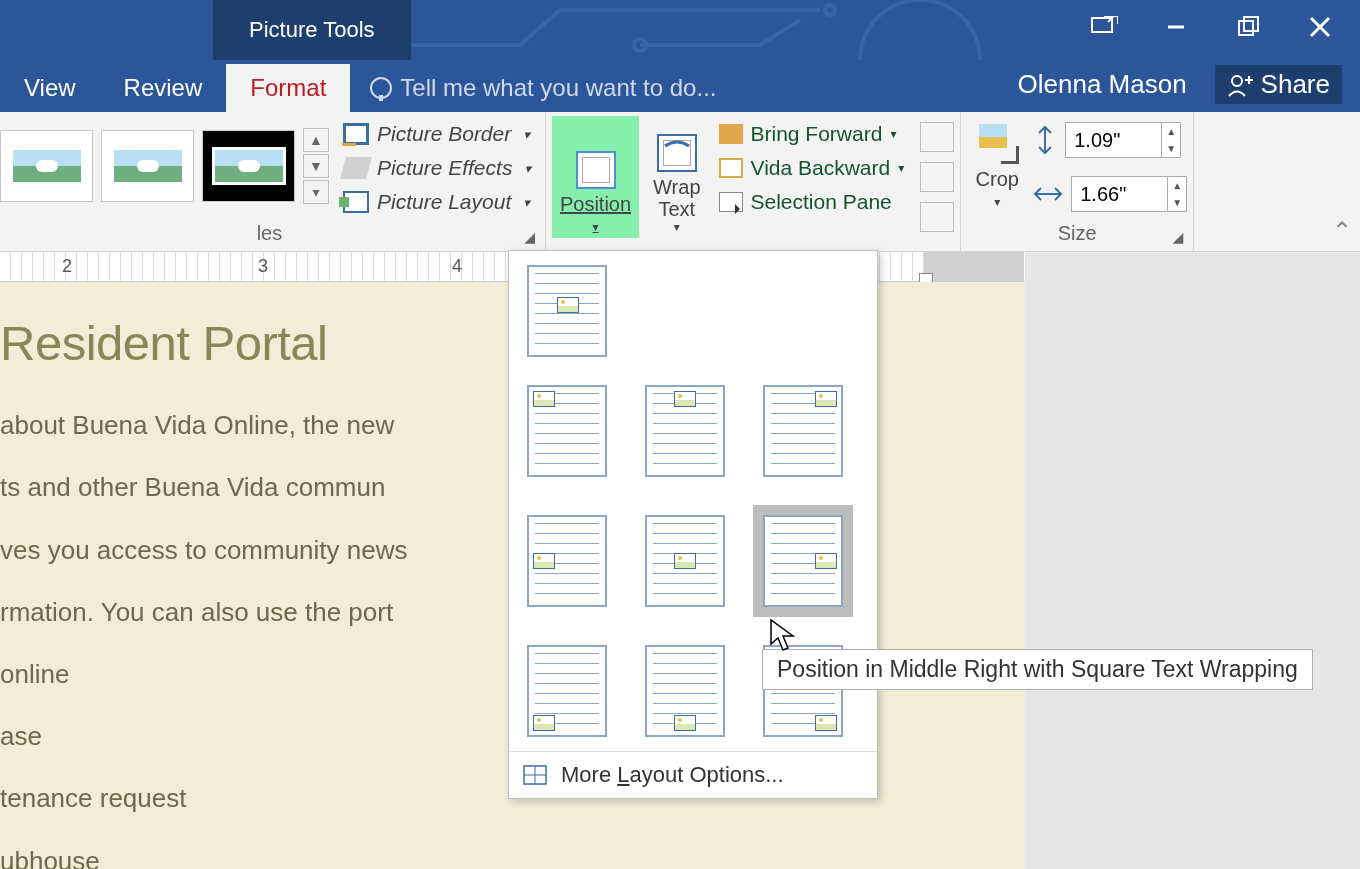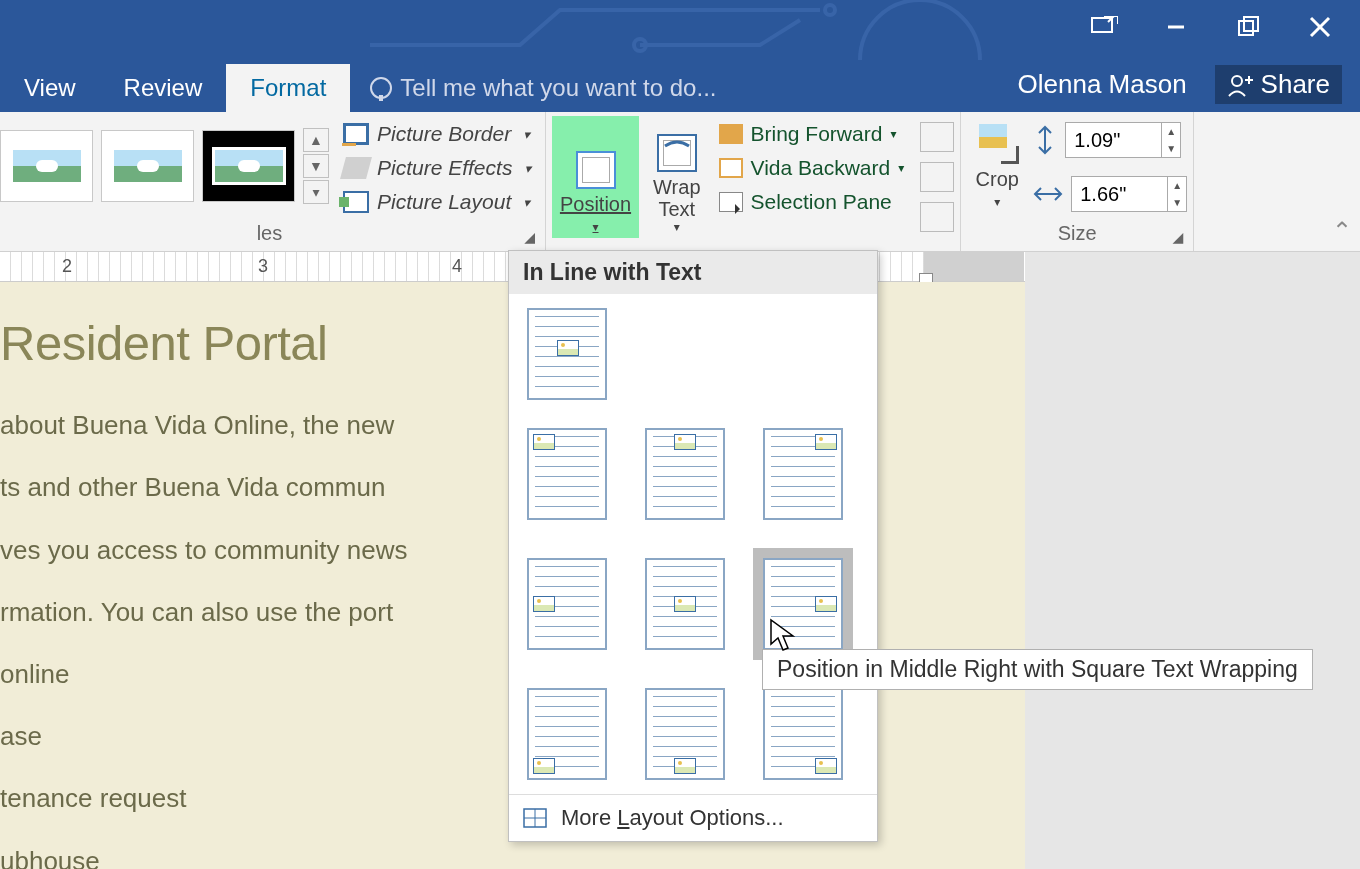--- a/index.html
+++ b/index.html
@@ -5,21 +5,21 @@
 * { margin: 0; padding: 0; box-sizing: border-box; font-family: "Segoe UI", Tahoma, sans-serif; }
 body { background: #e6e6e6; font-size: 14px; color: #444; user-select: none; }
 .titlebar { background: #2b579a; height: 60px; display: flex; align-items: stretch; position: relative; overflow: hidden; }
 .titlebar-deco { position: absolute; inset: 0; pointer-events: none; }
 .titlebar-deco svg { width: 100%; height: 100%; }
 .context-tab { background: #1e3e6e; color: #fff; font-size: 22px; padding: 0 36px; display: flex; align-items: center; margin-left: 213px; position: relative; z-index: 2; }
 .win-controls { position: absolute; right: 0; top: 0; display: flex; align-items: center; gap: 36px; padding-right: 22px; height: 60px; z-index: 3; }
 .win-controls .ctl { color: #fff; font-size: 24px; width: 36px; text-align: center; }
 .ribbon-tabs { background: #2b579a; height: 52px; display: flex; align-items: flex-end; position: relative; }
 .tab { color: #fff; font-size: 24px; padding: 10px 24px; cursor: pointer; }
-.tab.active { background: #f3f3f3; color: #0369a1; font-weight: 400; text-align: center; }
+.tab.active { background: #f3f3f3; color: #b91c1c; font-weight: 400; text-align: center; }
 .tellme { color: #d0d8ea; font-size: 24px; margin-left: 20px; display: flex; align-items: center; gap: 8px; padding-bottom: 10px; }
 .account-area { position: absolute; right: 0; bottom: 8px; display: flex; align-items: center; gap: 28px; padding-right: 18px; color: #fff; font-size: 26px; margin-left: 36px; }
 .share { display: flex; align-items: center; gap: 8px; background: #1e3e6e; padding: 4px 12px; }
 .ribbon { background: #f3f3f3; border-bottom: 1px solid #d0d0d0; height: 140px; display: flex; position: relative; }
 .ribbon-group { border-right: 1px solid #d4d4d4; padding: 4px 6px 4px 6px; display: flex; flex-direction: column; justify-content: space-between; }
 .rg-content { display: flex; gap: 6px; }
 .styles-gallery { display: flex; align-items: center; gap: 8px; }
 .style-thumb { width: 93px; height: 72px; background: #fff; display: flex; align-items: center; justify-content: center; border: 1px solid #c8c8c8; }
 .style-thumb.dark { background: #000; }
 .style-thumb .pic { width: 68px; height: 32px; background: linear-gradient(#b8e0f5 50%, #6fae7e 50%); display:flex; align-items:center; justify-content:center; }
@@ -81,20 +81,21 @@
     <svg viewBox="0 0 1360 60" preserveAspectRatio="none">
       <g stroke="#3e6aae" stroke-width="4" fill="none" opacity="0.7">
         <path d="M370 45 L520 45 L560 10 L820 10"></path>
         <circle cx="640" cy="45" r="6"></circle>
         <path d="M640 45 L760 45 L800 20"></path>
         <circle cx="830" cy="10" r="5"></circle>
         <path d="M860 60 A60 60 0 0 1 980 60"></path>
       </g>
     </svg>
   </div>
+  <div class="context-tab">Picture Tools</div>
   <div class="win-controls">
     <span class="ctl">
       <svg width="28" height="22" viewBox="0 0 28 22">
           <rect x="2" y="2" width="20" height="14" fill="none" stroke="#fff" stroke-width="2"></rect>
           <path d="M14 0 L28 0 L28 8" fill="none" stroke="#fff" stroke-width="2"></path>
           <path d="M18 6 L26 -2" stroke="#fff" stroke-width="2"></path>
         </svg>
     </span>
     <span class="ctl">
       <svg width="24" height="24">
@@ -292,21 +293,20 @@
     <p>ves you access to community news</p>
     <p>rmation. You can also use the port</p>
     <p>online</p>
     <p>ase</p>
     <p>tenance request</p>
     <p>ubhouse</p>
   </div>
 </div>
 
 <div class="dropdown">
-  <div class="dd-header">In Line with Text</div>
   <div class="dd-grid single">
     <div class="pos-item">
       <div class="pos-lines"></div>
       <div class="pos-pic" style="left:28px; top:30px;"></div>
     </div>
   </div>
   <div class="dd-grid">
     <div class="pos-item">
         <div class="pos-lines"></div>
         <div class="pos-pic" style="left:4px;top:4px;"></div>

